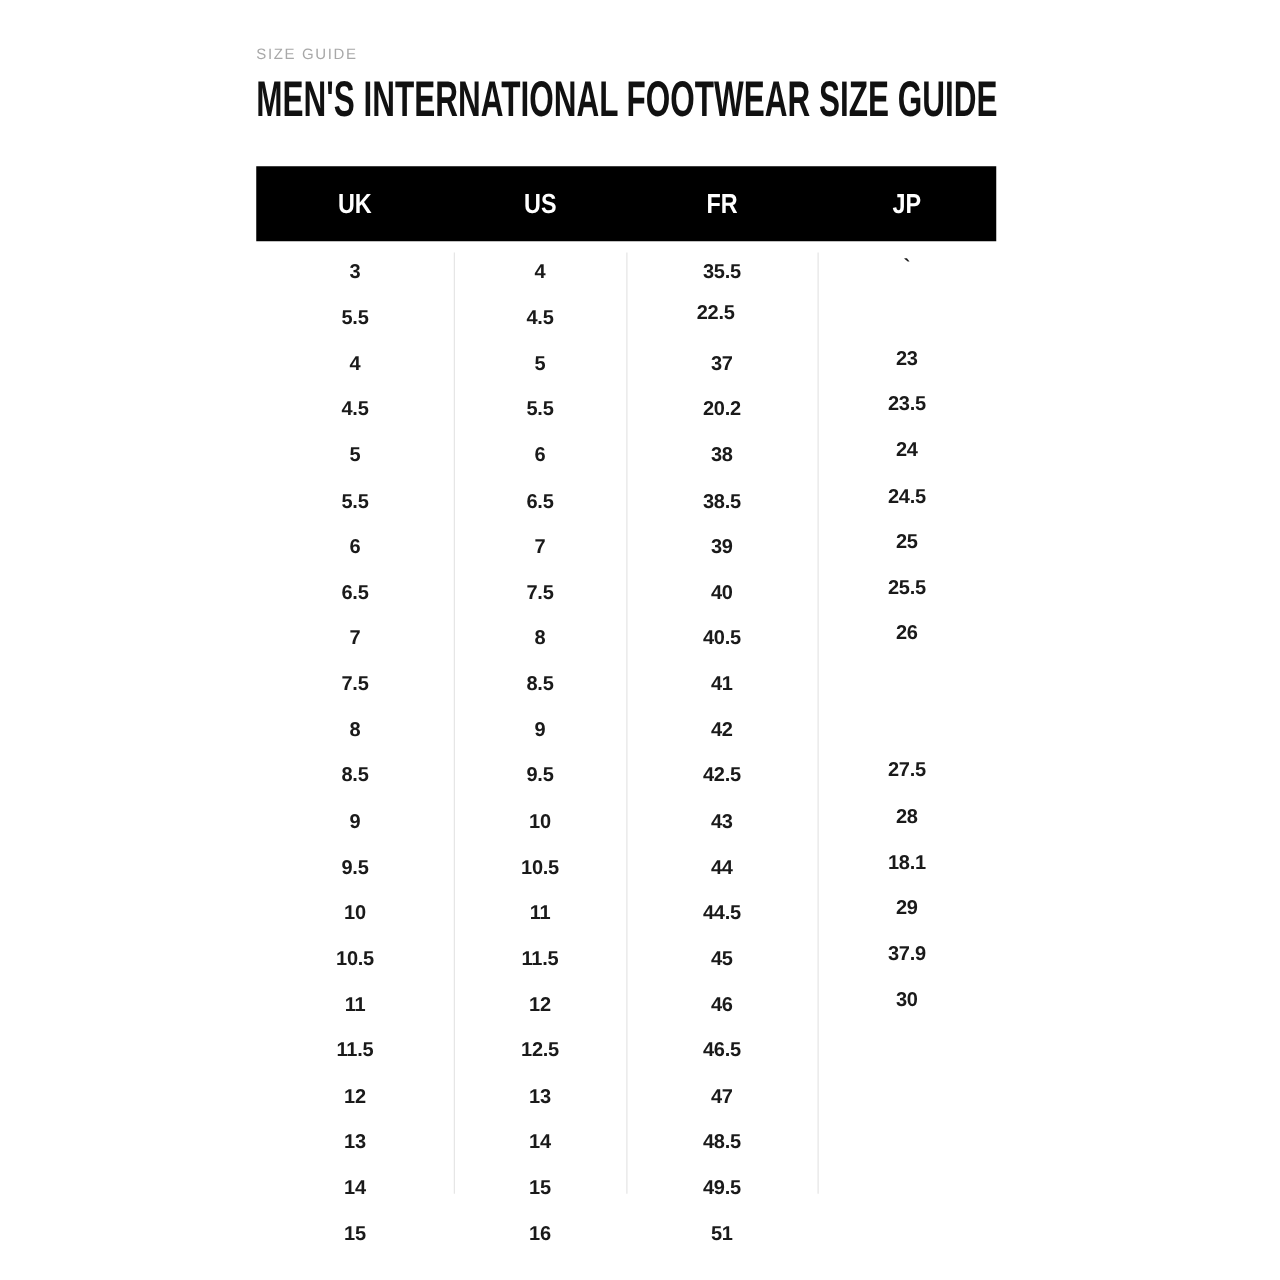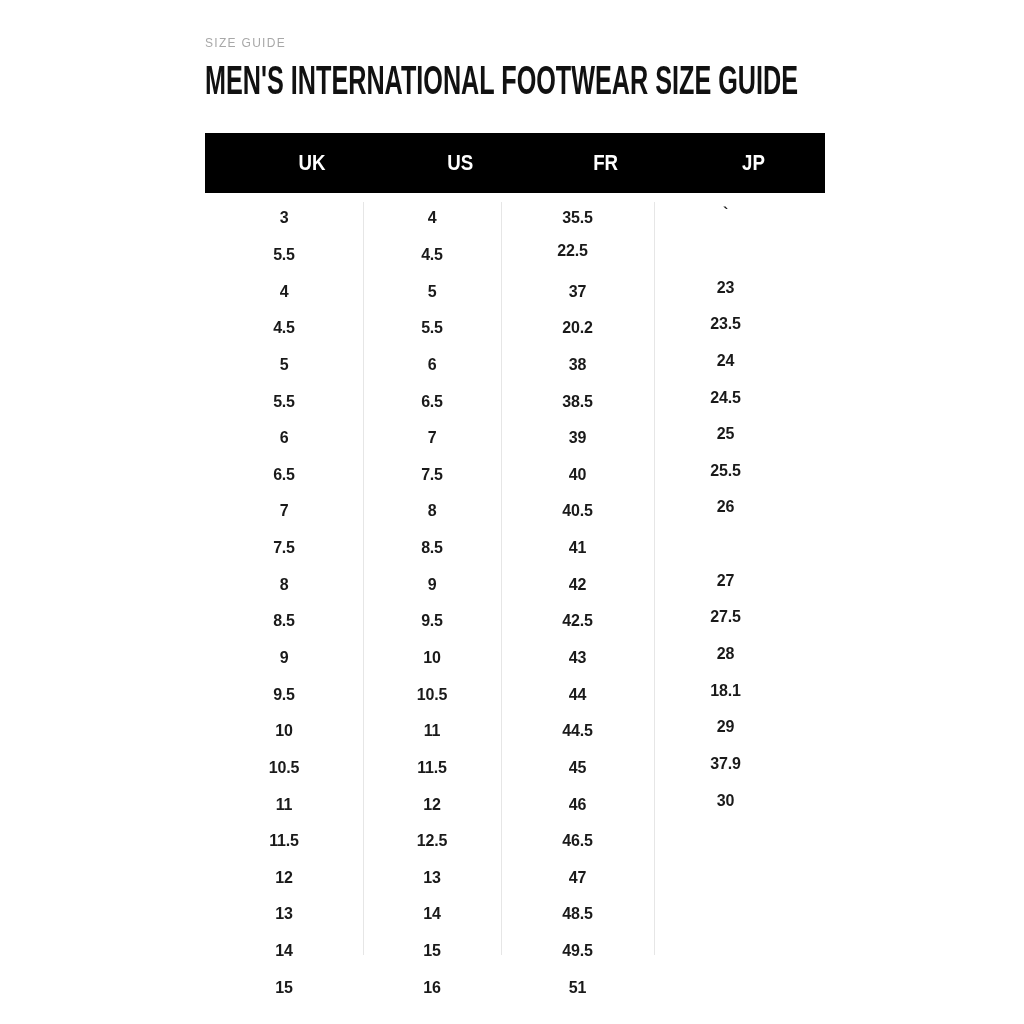--- a/index.html
+++ b/index.html
@@ -13,21 +13,21 @@
     color:var(--eyebrow_text,#a8a8a8);white-space:nowrap;
   }
   .title{
     position:absolute;left:205px;top:60px;
     font-size:40px;font-weight:700;line-height:1;
     color:var(--title_text,#111111);white-space:nowrap;
     transform:scaleX(0.63);transform-origin:0 0;
   }
   .thead{
     position:absolute;left:205px;top:133px;width:592px;height:60px;
-    background:var(--header_bg,#000000);display:flex;align-items:stretch;padding-left:28px;
+    background:var(--header_bg,#000000);display:flex;align-items:stretch;
   }
   .hcell{
     display:flex;align-items:center;justify-content:center;
     color:var(--header_text,#ffffff);font-size:22px;font-weight:700;
   }
   .hcell span{display:inline-block;transform:scaleX(0.85);}
   .col-uk{width:158px}
   .col-us{width:138px}
   .col-fr{width:153px}
   .col-jp{width:143px}
@@ -127,21 +127,20 @@
       </div>
       <div class="trow">
         <div class="tcell col-uk">7.5</div>
         <div class="tcell col-us">8.5</div>
         <div class="tcell col-fr">41</div>
       </div>
       <div class="trow">
         <div class="tcell col-uk">8</div>
         <div class="tcell col-us">9</div>
         <div class="tcell col-fr">42</div>
-        <div class="tcell col-jp">27</div>
       </div>
       <div class="trow">
         <div class="tcell col-uk">8.5</div>
         <div class="tcell col-us">9.5</div>
         <div class="tcell col-fr">42.5</div>
         <div class="tcell col-jp">27.5</div>
       </div>
       <div class="trow">
         <div class="tcell col-uk">9</div>
         <div class="tcell col-us">10</div>

